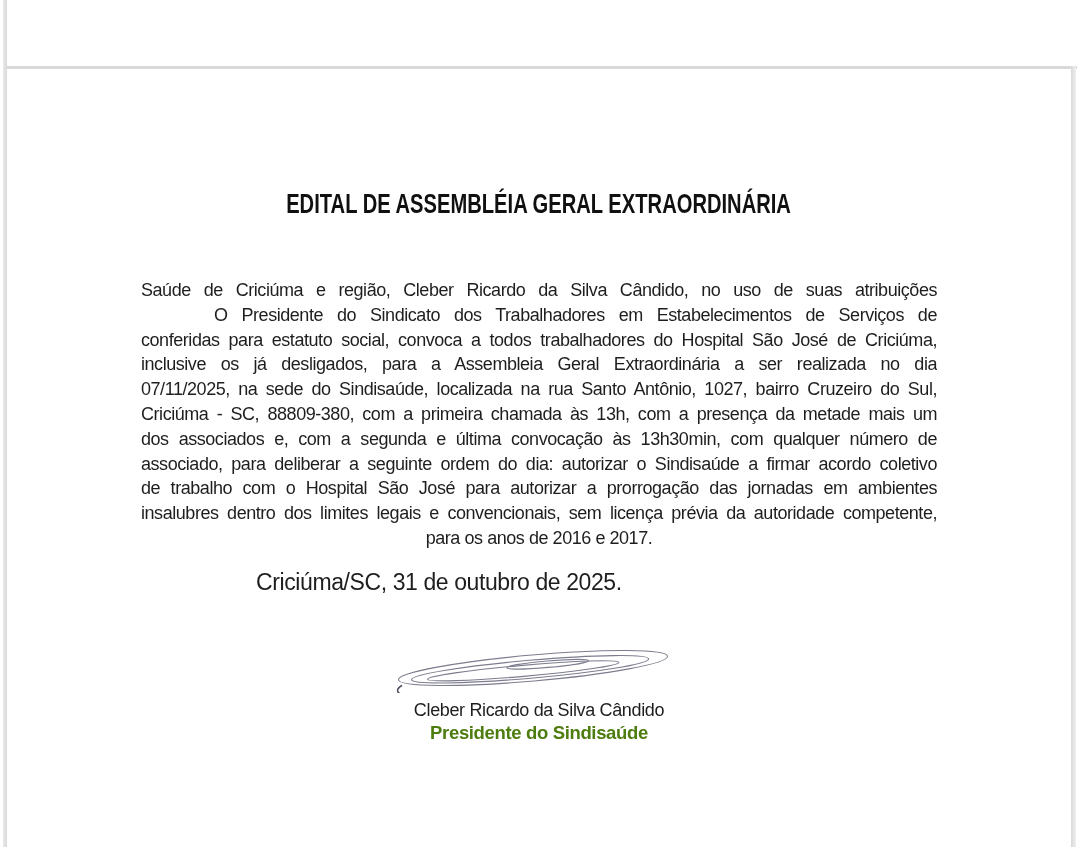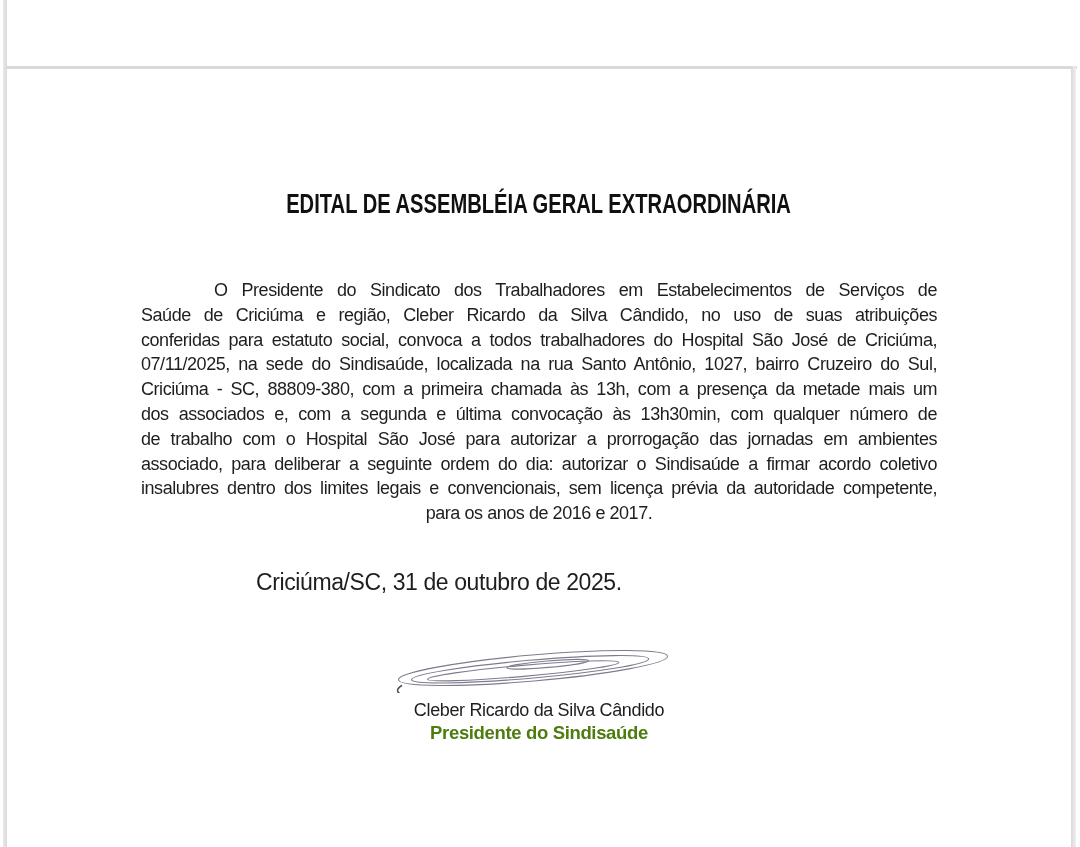--- a/index.html
+++ b/index.html
@@ -71,28 +71,29 @@
 <div class="edge-left"></div>
 <div class="page-top-line"></div>
 <div class="page-right-line"></div>
 
 <div class="page">
 
   <h1 class="title"><span class="title-inner">EDITAL DE ASSEMBLÉIA GERAL EXTRAORDINÁRIA</span></h1>
 
   <div class="para">
 
-  <div class="jline first">O Presidente do Sindicato dos Trabalhadores em Estabelecimentos de Serviços de</div>
-      <div class="jline">Saúde de Criciúma e região, Cleber Ricardo da Silva Cândido, no uso de suas atribuições</div>
+  <div class="jline">Saúde de Criciúma e região, Cleber Ricardo da Silva Cândido, no uso de suas atribuições</div>
+      <div class="jline first">O Presidente do Sindicato dos Trabalhadores em Estabelecimentos de Serviços de</div>
       <div class="jline">conferidas para estatuto social, convoca a todos trabalhadores do Hospital São José de Criciúma,</div>
+      <div class="jline">inclusive os já desligados, para a Assembleia Geral Extraordinária a ser realizada no dia</div>
       <div class="jline">07/11/2025, na sede do Sindisaúde, localizada na rua Santo Antônio, 1027, bairro Cruzeiro do Sul,</div>
       <div class="jline">Criciúma - SC, 88809-380, com a primeira chamada às 13h, com a presença da metade mais um</div>
       <div class="jline">dos associados e, com a segunda e última convocação às 13h30min, com qualquer número de</div>
+      <div class="jline">associado, para deliberar a seguinte ordem do dia: autorizar o Sindisaúde a firmar acordo coletivo</div>
       <div class="jline">de trabalho com o Hospital São José para autorizar a prorrogação das jornadas em ambientes</div>
-      <div class="jline">associado, para deliberar a seguinte ordem do dia: autorizar o Sindisaúde a firmar acordo coletivo</div>
       <div class="jline">insalubres dentro dos limites legais e convencionais, sem licença prévia da autoridade competente,</div>
       <div class="jline last">para os anos de 2016 e 2017.</div>
     </div>
 
   <div class="dateline">Criciúma/SC, 31 de outubro de 2025.</div>
 
   <div class="sig">
     <svg width="284" height="50" viewBox="0 0 284 50" xmlns="http://www.w3.org/2000/svg">
       <g transform="rotate(-5 142 25)">
         <ellipse cx="142" cy="25" rx="135" ry="13"></ellipse>

